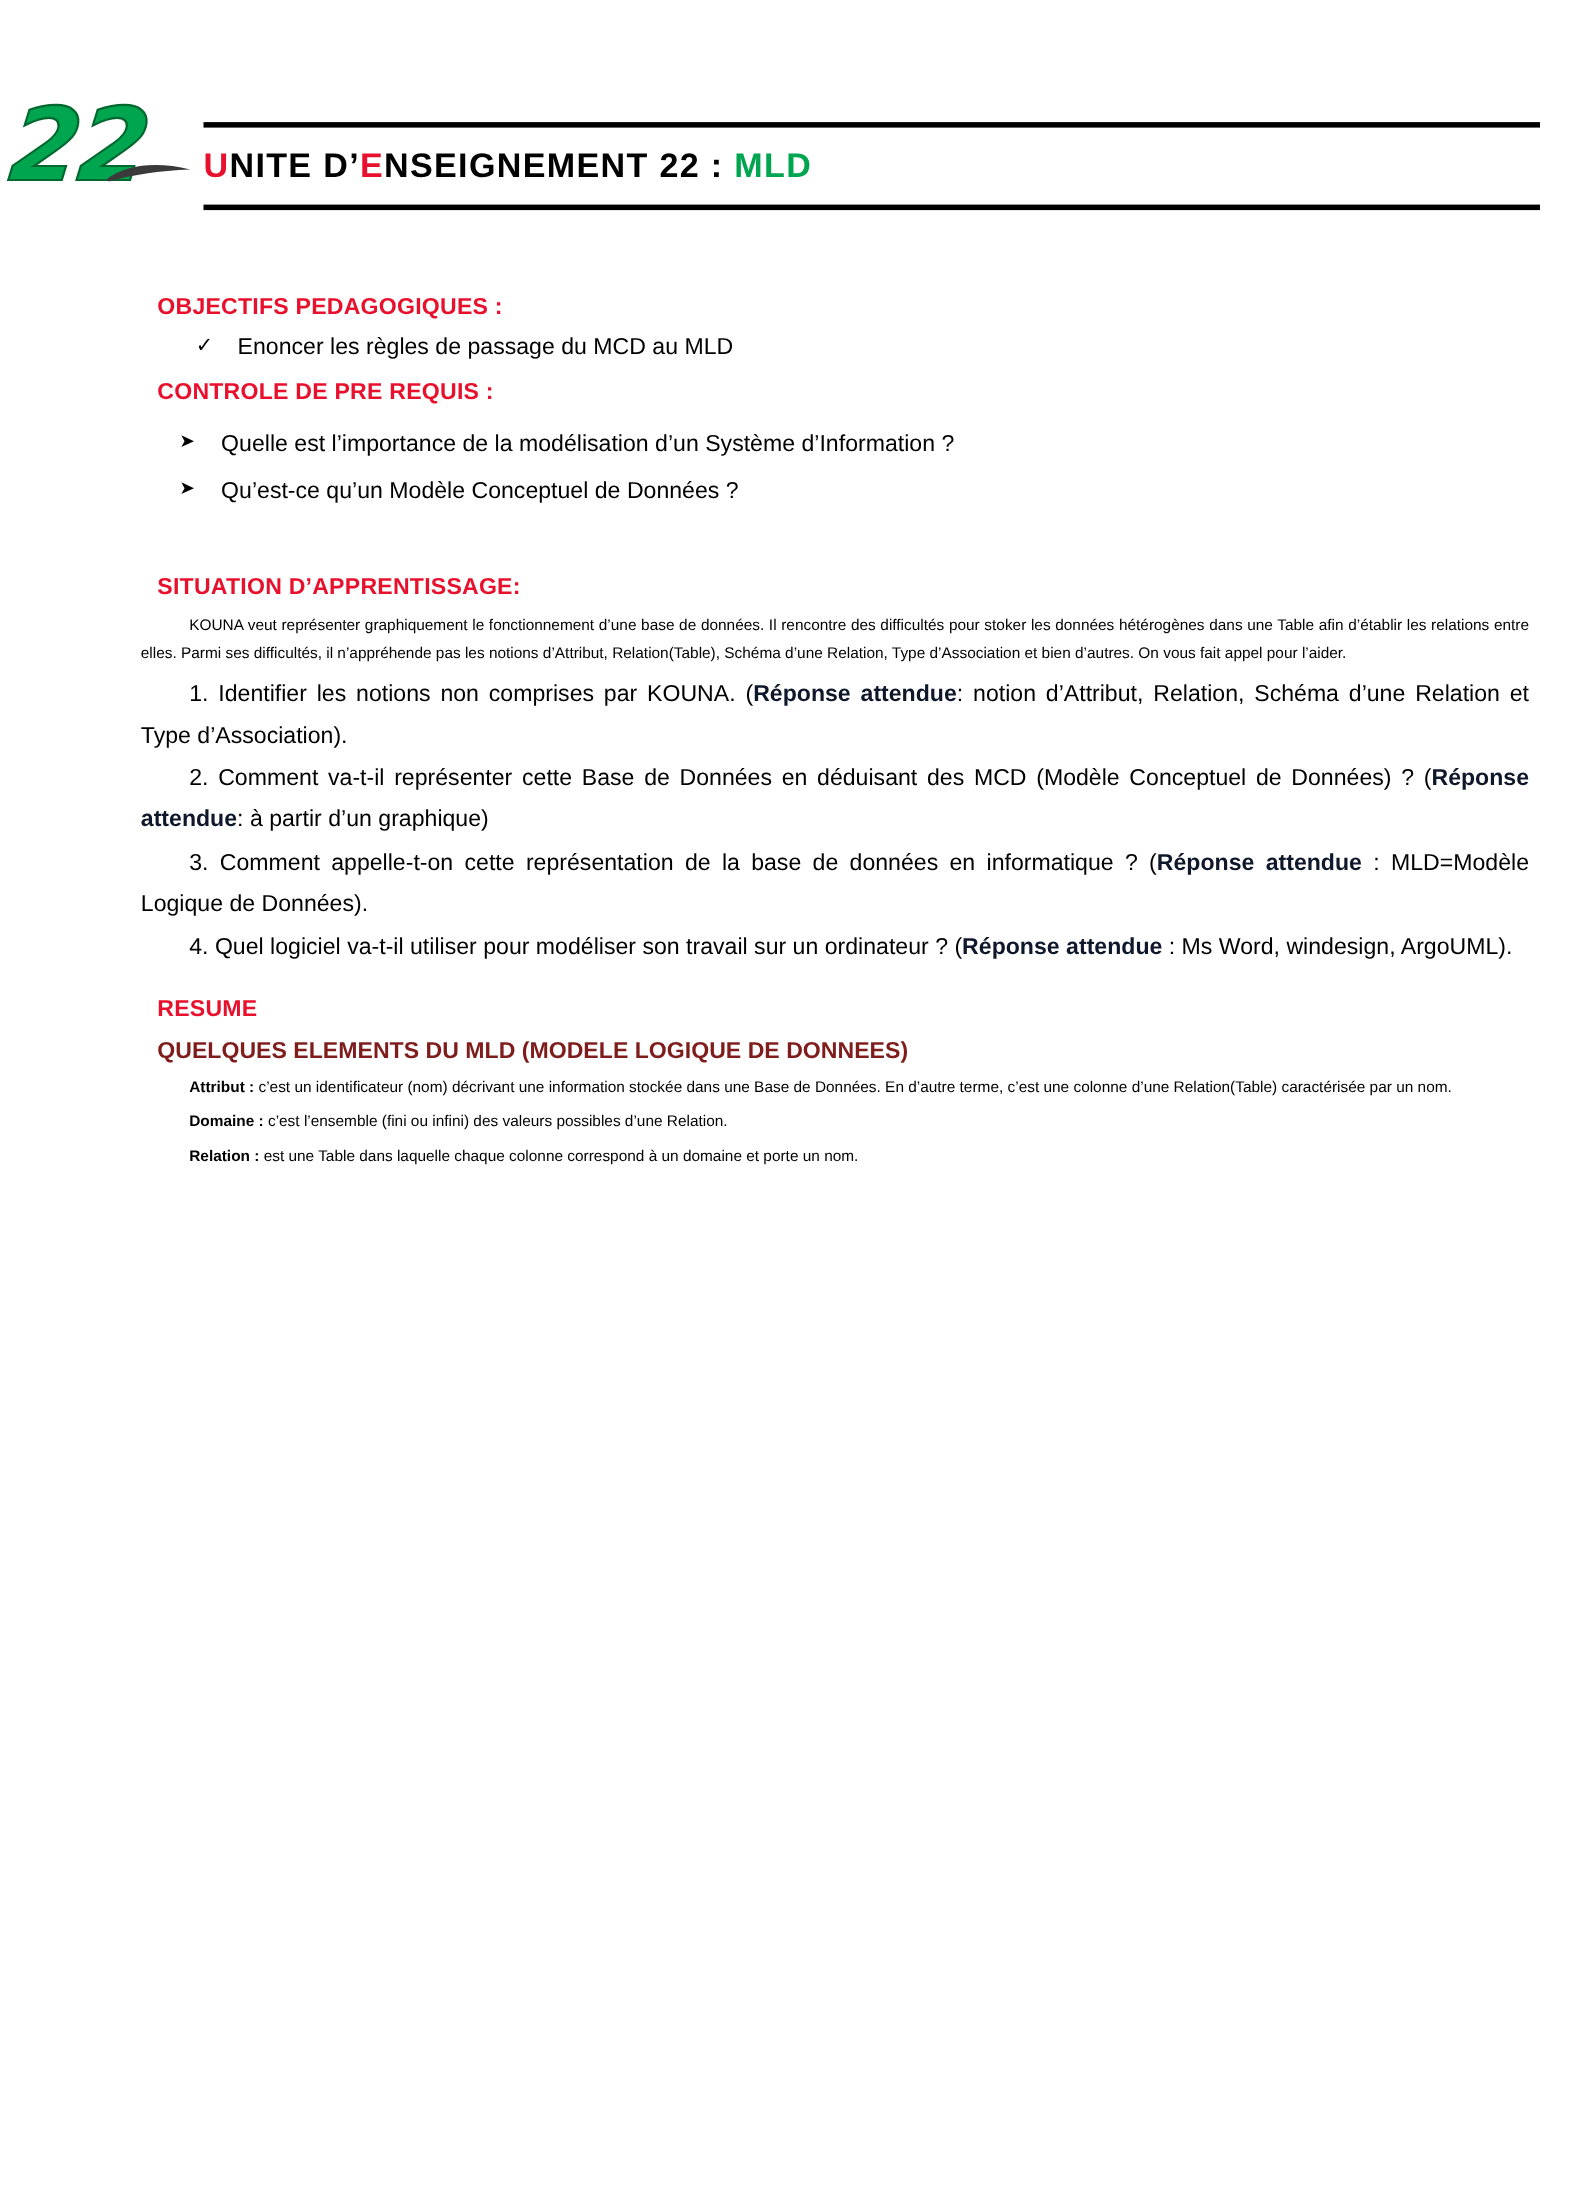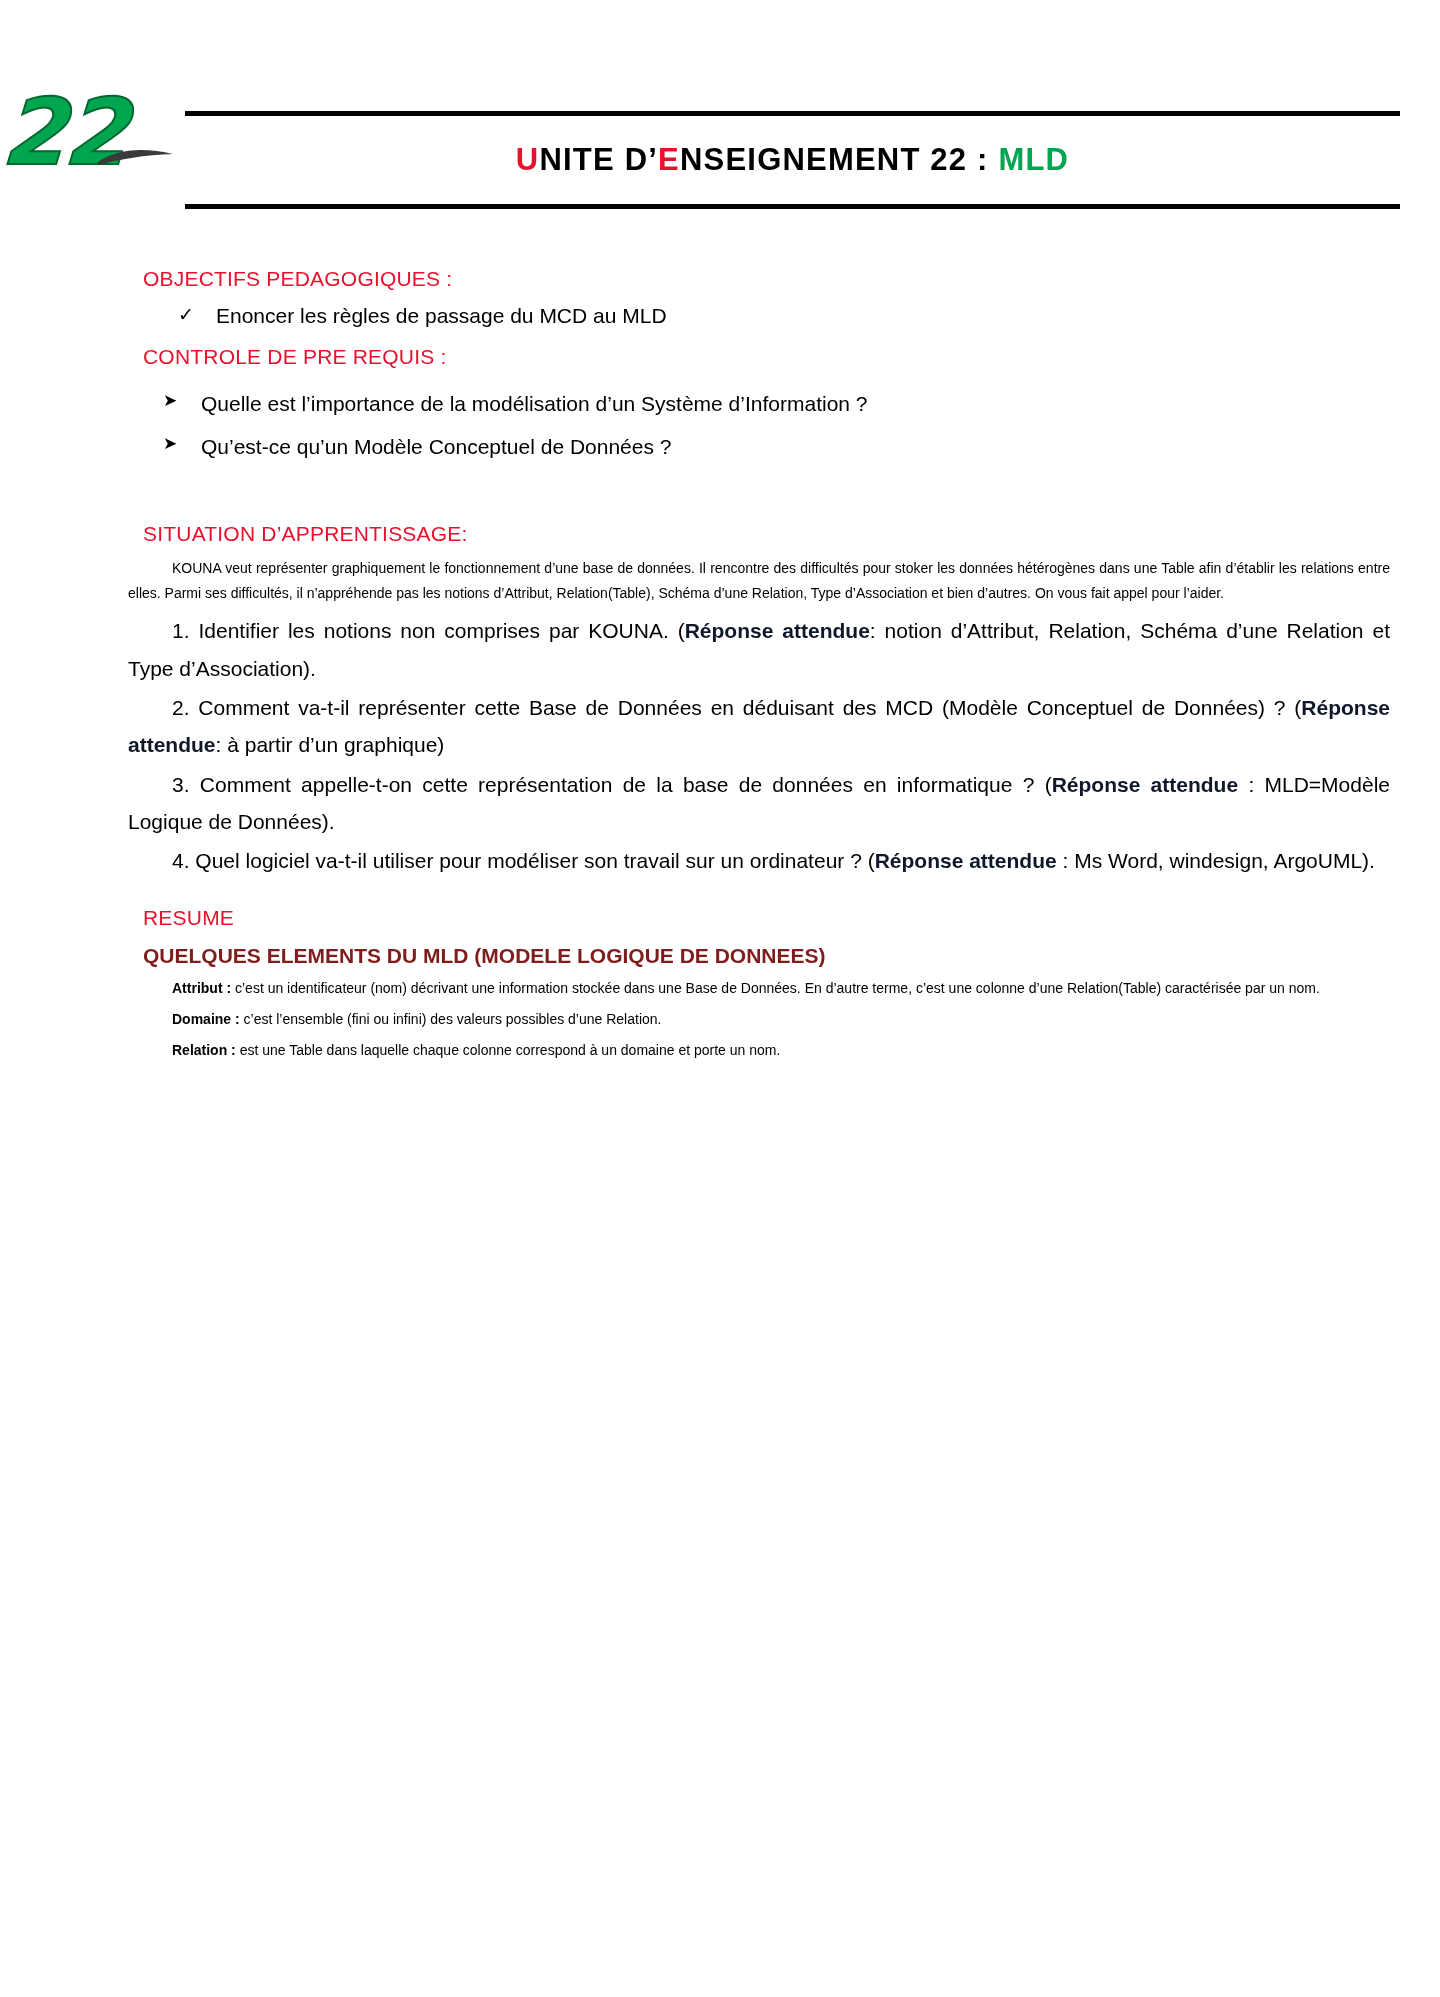--- a/index.html
+++ b/index.html
@@ -55,43 +55,42 @@
     left: 185px;
     right: 40px;
     top: 16px;
   }
   .rule-top, .rule-bottom {
     height: 5px;
     background: #000;
   }
   .rule-bottom { margin-top: 0; }
   .title-band {
-    height: 88px;
+    height: 70px;
     display: flex;
     align-items: center;
-    justify-content: center;
   }
   .doc-title {
     font-family: "Liberation Sans", sans-serif;
     font-size: 31px;
     font-weight: bold;
     letter-spacing: 1.2px;
     white-space: nowrap;
   }
   .t-red { color: #e8112d; }
   .t-black { color: #000000; }
   .t-green { color: #00a550; }
 
   
   .content {
     padding: 4px 50px 40px 128px;
   }
   .sec-head {
     color: #e8112d;
-    font-weight: normal;
+    font-weight: bold;
     font-size: 21px;
     margin: 18px 0 10px 15px;
     letter-spacing: 0.2px;
   }
   .sec-head.tight { margin-top: 14px; }
   .sec-head.resume { margin-top: 26px; margin-bottom: 14px; }
   .green-head {
     color: #7f1d1d;
     font-weight: bold;
     font-size: 21px;

